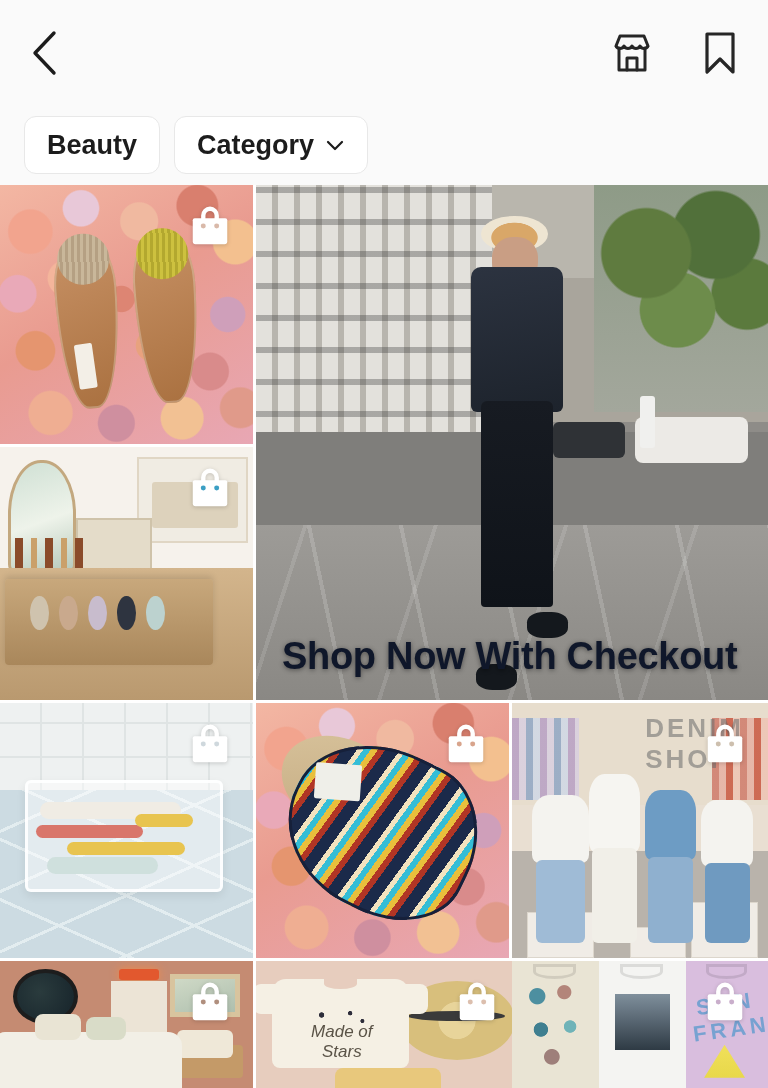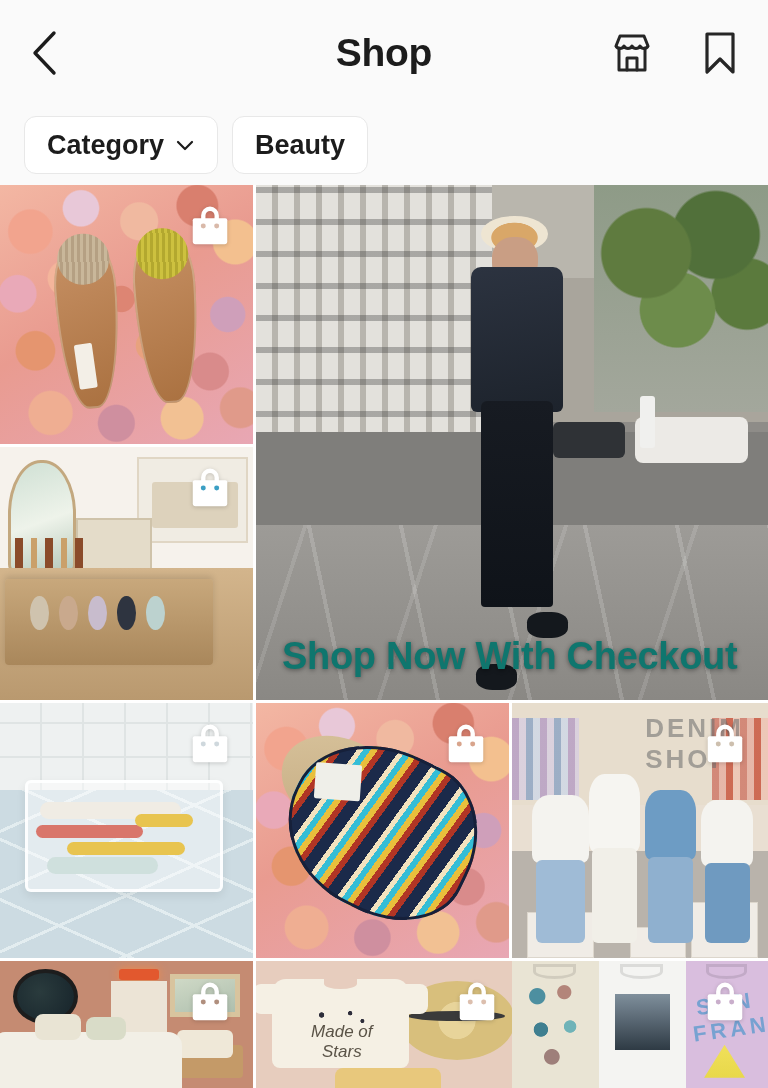--- a/index.html
+++ b/index.html
@@ -71,21 +71,21 @@
     top:20px; right:22px;
     width:50px; height:50px;
     z-index:5;
     filter:drop-shadow(0 1px 2px rgba(0,0,0,0.18));
   }
   .cell.small .bag { top:18px; right:20px; width:46px; height:46px; }
 
   .overlay-text {
     position:absolute;
     left:26px; bottom:22px;
-    font-size:38px; font-weight:bold; color:#0f766e;
+    font-size:38px; font-weight:bold; color:#0f172a;
     text-shadow:0 1px 5px rgba(0,0,0,0.45);
     z-index:4;
     letter-spacing:-0.3px;
   }
 
   
   .shells {
     position:absolute; inset:0;
     background:
       radial-gradient(circle at 12% 18%, #f2a48e 0 7%, transparent 7.5%),
@@ -349,48 +349,47 @@
 </head>
 <body>
 
 <div class="header">
   <div class="back-btn">
     <svg width="30" height="48" viewBox="0 0 30 48">
       <polyline points="23,4 4,24 23,44" fill="none" stroke="#1c1c1c" stroke-width="3.4" stroke-linecap="round" stroke-linejoin="round"></polyline>
     </svg>
   </div>
 
-  <div class="page-title">Shop</div>
 
   <div class="header-actions">
     <div class="hdr-icon">
       <svg width="48" height="48" viewBox="0 0 48 48">
         <path d="M8 17 L12 7 L36 7 L40 17" fill="none" stroke="#262626" stroke-width="3" stroke-linejoin="round" stroke-linecap="round"></path>
         <path d="M8 17 a4.5 4.5 0 0 0 8 0 a4.5 4.5 0 0 0 8 0 a4.5 4.5 0 0 0 8 0 a4.5 4.5 0 0 0 8 0" fill="none" stroke="#262626" stroke-width="3" stroke-linejoin="round"></path>
         <path d="M11 19 L11 41 L37 41 L37 19" fill="none" stroke="#262626" stroke-width="3" stroke-linejoin="round" stroke-linecap="round"></path>
         <path d="M19 41 L19 29 L29 29 L29 41" fill="none" stroke="#262626" stroke-width="3" stroke-linejoin="round" stroke-linecap="round"></path>
       </svg>
     </div>
     <div class="hdr-icon">
       <svg width="48" height="48" viewBox="0 0 48 48">
         <path d="M11 5 L37 5 L37 43 L24 30 L11 43 Z" fill="none" stroke="#262626" stroke-width="3.2" stroke-linejoin="round"></path>
       </svg>
     </div>
   </div>
 </div>
 
 <div class="filters">
   <div class="chip">
+    <span>Beauty</span>
+  </div>
+  <div class="chip">
     <span>Category</span>
     <svg class="chev" viewBox="0 0 20 20">
       <polyline points="3,7 10,14 17,7" fill="none" stroke="#1c1c1c" stroke-width="2.2" stroke-linecap="round" stroke-linejoin="round"></polyline>
     </svg>
-  </div>
-  <div class="chip">
-    <span>Beauty</span>
   </div>
 </div>
 
 <div class="grid">
 
   <div class="cell small" style="left:0; top:0; width:253px; height:259px;">
     <div class="cell-img shells">
       <div class="sandal-pair">
         <div class="sandal left">
           <div class="fringe tan"></div>

